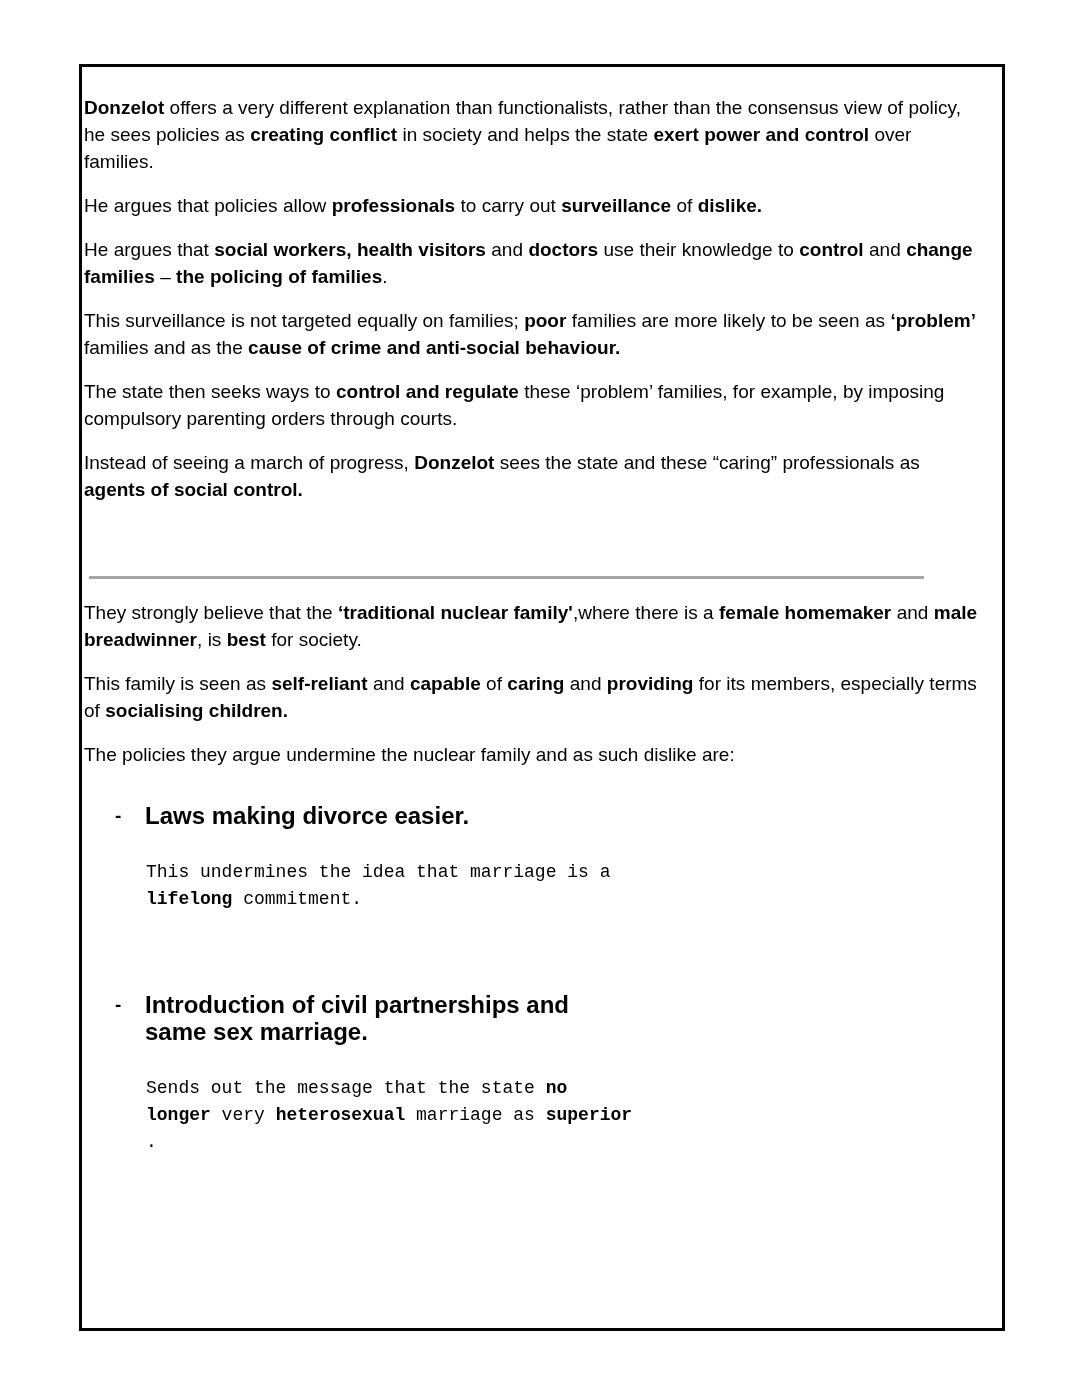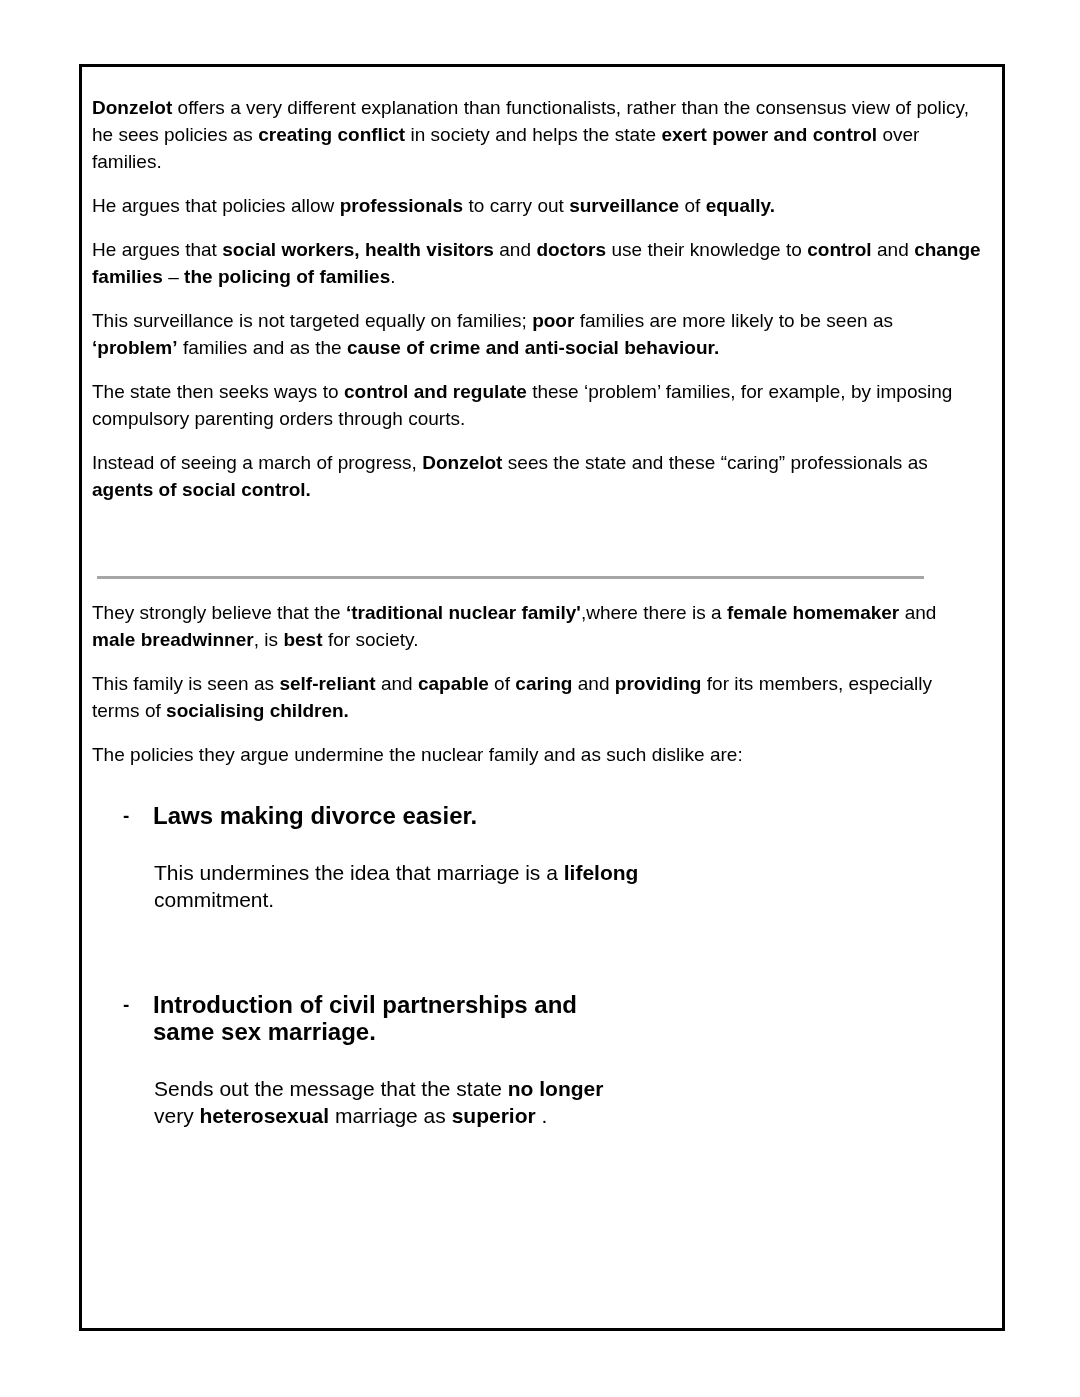--- a/index.html
+++ b/index.html
@@ -41,21 +41,21 @@
     width: 283px;
     flex: 0 0 283px;
     box-sizing: border-box;
     border-right: 2px solid #000000;
     position: relative;
   }
 
   .col-body {
     flex: 1 1 auto;
     box-sizing: border-box;
-    padding: 27px 20px 10px 10px;
+    padding: 27px 20px 10px 2px;
     position: relative;
   }
 
   
   .term-label {
     position: absolute;
     left: 0;
     width: 100%;
     box-sizing: border-box;
     padding: 0 10px;
@@ -106,41 +106,42 @@
   }
   .bullet-text {
     flex: 1 1 auto;
     font-size: 24px;
     line-height: 27px;
     font-weight: bold;
     max-width: 470px;
   }
   .bullet-sub {
     margin: 30px 0 0 62px;
-    font-size: 21px;
+    font-size: 18px;
     line-height: 27px;
     max-width: 492px;
+    font-family: Liberation Mono, monospace;
   }
   .bullet-sub b { font-weight: bold; }
 
   .gap-lg { height: 44px; }
 </style>
 </head>
 <body>
 
 <div class="page">
 
   <div class="notes-table">
 
 
     <div class="col-body">
 
       <div>
         <p class="para"><b>Donzelot</b><span> offers a very different explanation than functionalists, rather than the consensus view of policy, he sees policies as </span><b>creating conflict</b><span> in society and helps the state </span><b>exert power and control</b><span> over families.</span></p>
-        <p class="para"><span>He argues that policies allow </span><b>professionals</b><span> to carry out </span><b>surveillance</b><span> of </span><b>equally.</b></p>
+        <p class="para"><span>He argues that policies allow </span><b>professionals</b><span> to carry out </span><b>surveillance</b><span> of </span><b>dislike.</b></p>
         <p class="para"><span>He argues that </span><b>social workers, health visitors</b><span> and </span><b>doctors</b><span> use their knowledge to </span><b>control</b><span> and </span><b>change families</b><span> – </span><b>the policing of families</b><span>.</span></p>
         <p class="para"><span>This surveillance is not targeted equally on families; </span><b>poor</b><span> families are more likely to be seen as  </span><b>‘problem’</b><span> families and as the </span><b>cause of crime and anti-social behaviour.</b></p>
         <p class="para"><span>The state then seeks ways to </span><b>control and regulate</b><span> these ‘problem’ families, for example, by imposing compulsory parenting orders through courts.</span></p>
         <p class="para"><span>Instead of seeing a march of progress, </span><b>Donzelot</b><span> sees the state and these “caring” professionals as </span><b>agents of social control.</b></p>
       </div>
 
       <div class="spacer-block"></div>
 
       <hr class="section-rule">
 

